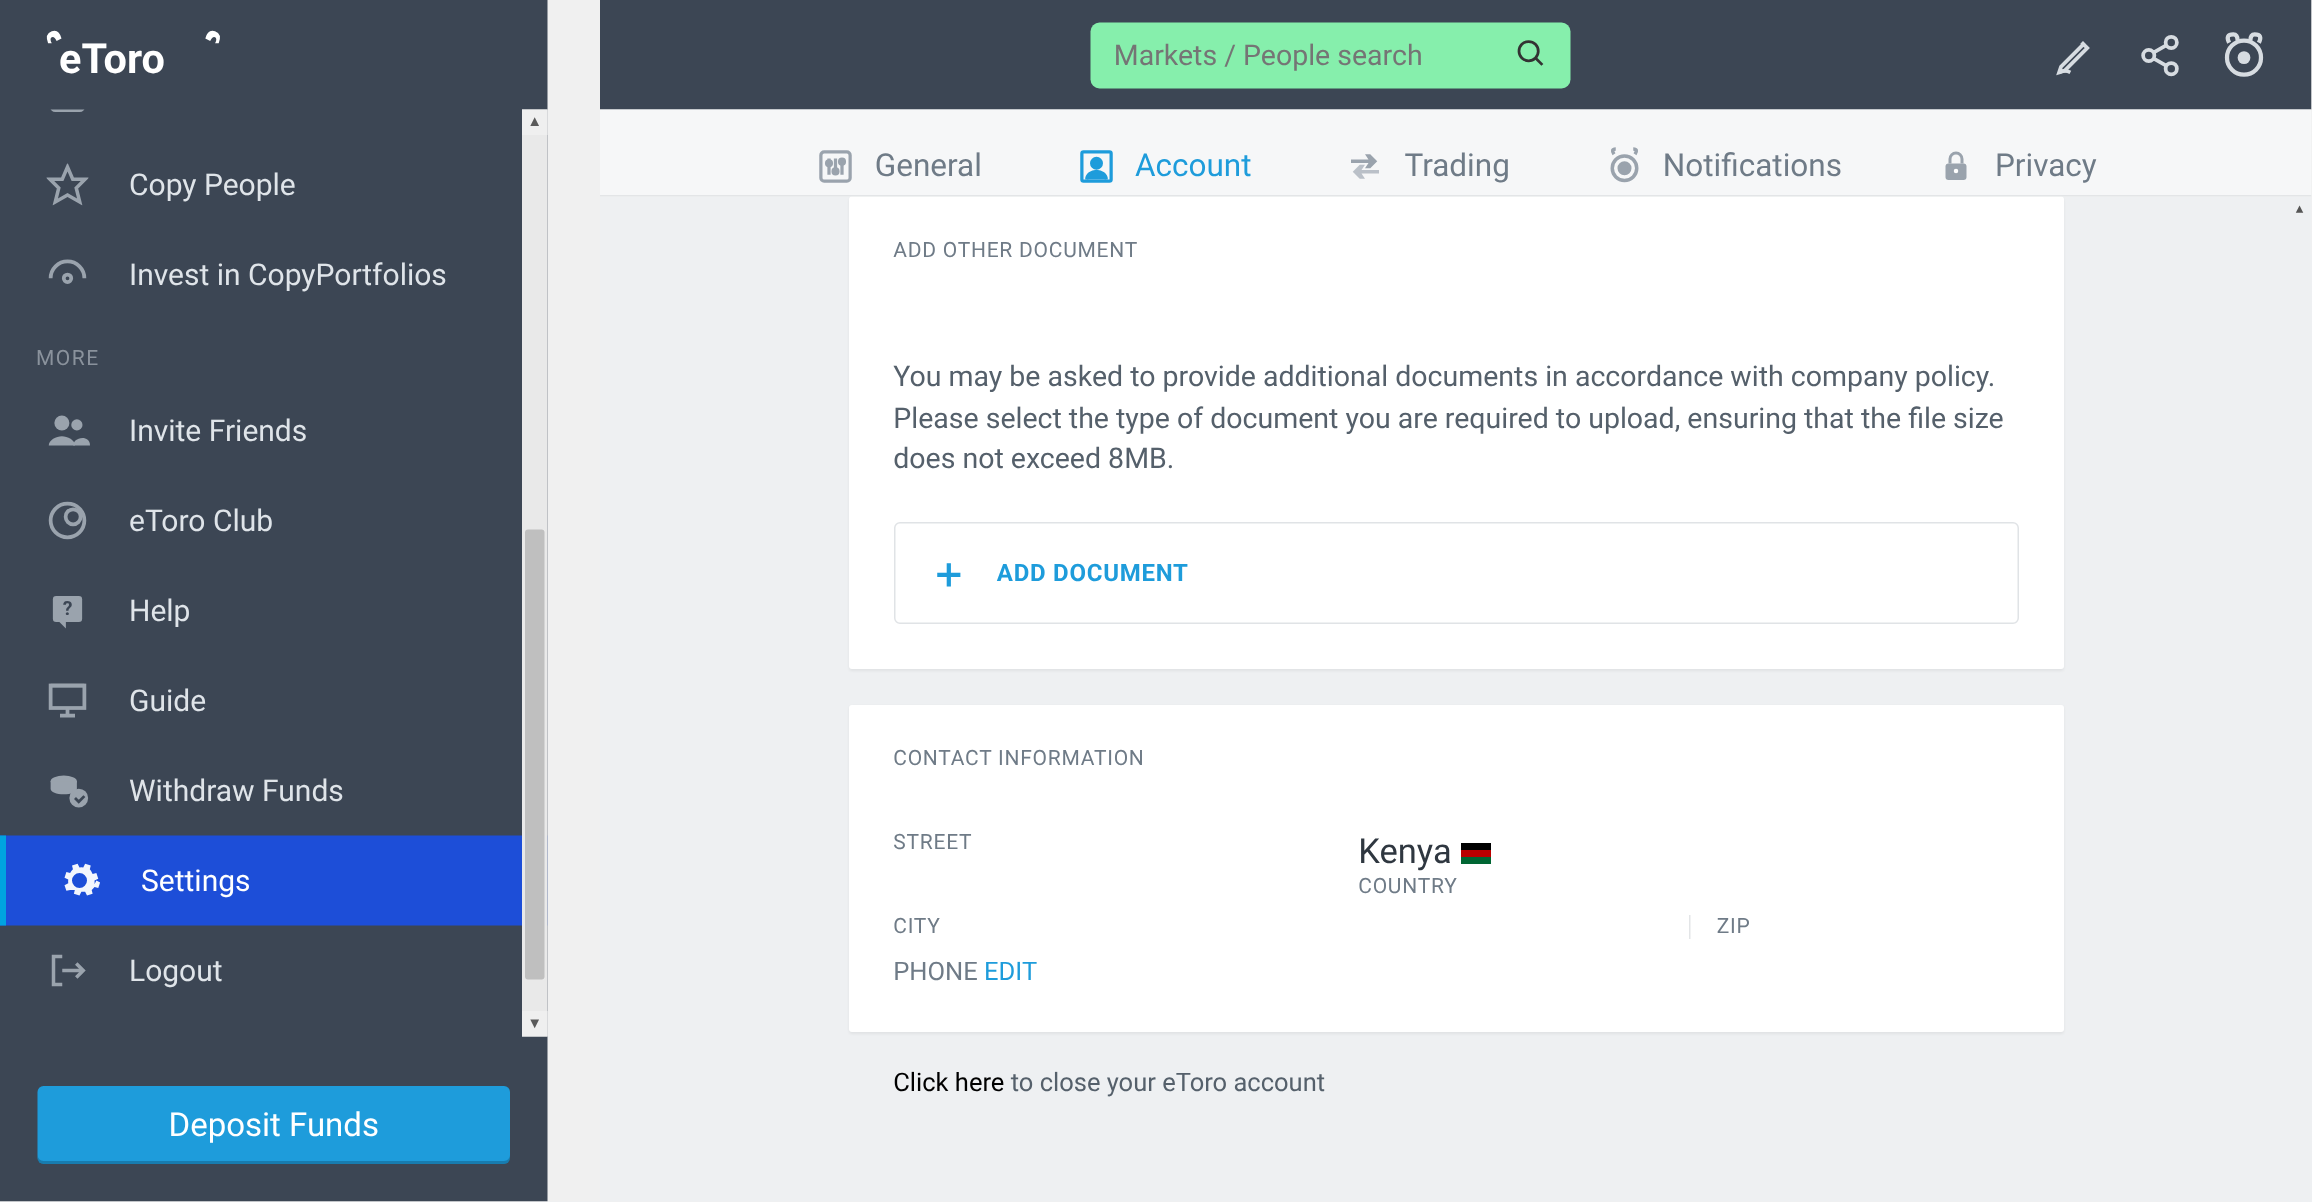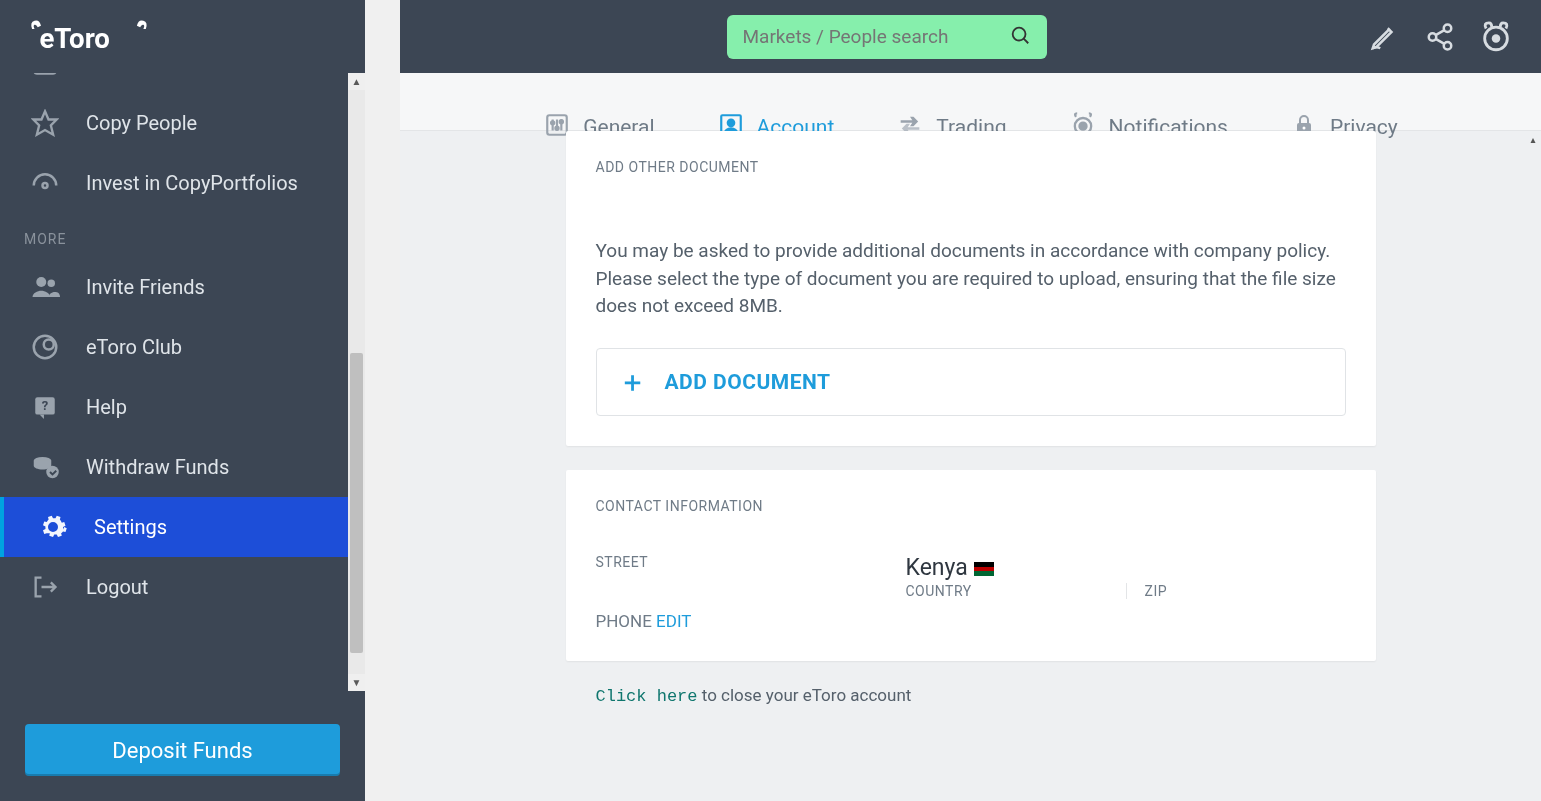--- a/index.html
+++ b/index.html
@@ -26,50 +26,50 @@
 
 .main { flex:1; display:flex; flex-direction:column; background:#eef0f2; }
 .topbar { height:73px; background:#3c4654; display:flex; align-items:center; padding:0 28px; gap:22px; }
 .spacer { flex:1; }
 .search { width:320px; height:44px; background:#86efac; border-radius:6px; display:flex; align-items:center; padding:0 16px; }
 .search input { flex:1; border:none; outline:none; font-size:19px; color:#6f7b87; background:transparent; }
 .top-ico { width:34px; height:34px; color:#d7dce1; cursor:pointer; display:flex; align-items:center; justify-content:center; }
 
 
 .tabs { height:58px; background:#f6f7f8; border-bottom:1px solid #e3e5e7; display:flex; align-items:center; justify-content:center; gap:62px; }
-.tab { display:flex; align-items:flex-end; gap:12px; font-size:21px; color:#6f7b87; cursor:pointer; height:100%; position:relative;margin-top:18px; }
+.tab { display:flex; align-items:center; gap:12px; font-size:21px; color:#6f7b87; cursor:pointer; height:100%; position:relative;margin-top:18px; }
 .tab .tico { width:28px; height:28px; display:flex; align-items:center; justify-content:center; }
 .tab.active { color:#1e9cdb; }
 .tab.active .tico { color:#1e9cdb; }
 .tab.active::after { content:""; position:absolute; left:-28px; right:-28px; bottom:-1px; height:3px; background:#1e9cdb; }
 
 
 .content { flex:1; overflow:auto; padding:0 0 30px 0; position:relative; }
 .content-inner { width:810px; margin:0 auto; }
 .card { background:#fff; border-radius:2px; box-shadow:0 1px 2px rgba(0,0,0,.06); margin-bottom:24px; padding:28px 30px 30px 30px; }
 .card-title { font-size:14px; letter-spacing:.5px; color:#6f7b87; margin-bottom:22px; }
 .desc { font-size:19px; color:#55606b; line-height:1.45; margin-bottom:28px; }
 .add-doc { border:1px solid #e0e3e6; border-radius:4px; height:68px; display:flex; align-items:center; gap:18px; padding:0 22px; cursor:pointer; }
 .add-doc .plus { color:#1e9cdb; font-size:28px; font-weight:bold; }
-.add-doc .lbl { color:#1e9cdb; font-size:21px; font-weight:700; letter-spacing:.5px; }
+.add-doc .lbl { color:#1e9cdb; font-size:16px; font-weight:700; letter-spacing:.5px; }
 
 .contact-grid { display:grid; grid-template-columns:310px 220px 1fr; row-gap:8px; }
 .field { }
 .flabel { font-size:14px; letter-spacing:.5px; color:#6f7b87; }
 .fval { font-size:23px; color:#2f3740; margin-bottom:2px; }
 .street { grid-column:1; }
 .country { grid-column:2; }
 .zip { grid-column:3; padding-left:18px; border-left:1px solid #e3e5e7; }
 .city { grid-column:1; }
 .phone { grid-column:1; margin-top:12px; font-size:17px; color:#6f7b87; }
 .phone a { color:#1e9cdb; text-decoration:none; }
 .flag { display:inline-block; width:20px; height:14px; background:linear-gradient(to bottom,#000 0 33%,#b00 33% 66%,#063 66% 100%); margin-left:6px; vertical-align:middle; }
 
 .close-line { font-size:17px; color:#55606b; padding-left:30px; }
-.close-line a { color:#0f766e; text-decoration:none;font-family:Liberation Mono, monospace; }
+.close-line a { color:#000000; text-decoration:none; }
 
 .vscroll { position:absolute; right:0; top:0; bottom:0; width:16px; }
 .vscroll .arrow { width:16px; height:16px; display:flex; align-items:center; justify-content:center; font-size:10px; color:#555; }
 </style>
 </head>
 <body>
 
 
 
 <div class="app">
@@ -134,20 +134,29 @@
       </div>
       <div class="side-item">
         <span class="ico">
             <svg width="26" height="26" viewBox="0 0 24 24" fill="currentColor">
               <rect x="3" y="3" width="18" height="16" rx="2"></rect>
               <path d="M7 19l4 4v-4" fill="currentColor"></path>
               <text x="12" y="15" font-size="12" fill="#3c4654" text-anchor="middle" font-weight="bold">?</text>
             </svg>
           </span>
         <span>Help</span>
+      </div>
+      <div class="side-item">
+        <span class="ico">
+            <svg width="30" height="30" viewBox="0 0 24 24" fill="none" stroke="currentColor" stroke-width="2">
+              <rect x="3" y="4" width="18" height="12"></rect>
+              <path d="M12 16v4M8 20h8M3 4h18"></path>
+            </svg>
+          </span>
+        <span>Guide</span>
       </div>
       <div class="side-item">
         <span class="ico">
             <svg width="30" height="30" viewBox="0 0 24 24" fill="currentColor">
               <ellipse cx="10" cy="7" rx="7" ry="3"></ellipse>
               <path d="M3 7v4c0 1.7 3.1 3 7 3s7-1.3 7-3V7"></path>
               <circle cx="18" cy="16" r="5" fill="currentColor"></circle>
               <path d="M16 16l2 2 3-3" stroke="#3c4654" stroke-width="1.5" fill="none"></path>
             </svg>
           </span>
@@ -289,20 +298,23 @@
             <div class="field street">
               <div class="flabel">STREET</div>
             </div>
             <div class="field country" style="grid-row:1/3">
               <div class="fval"><span>Kenya</span><span class="flag"></span></div>
               <div class="flabel">COUNTRY</div>
             </div>
             <div class="field zip" style="grid-row:1/3;align-self:end">
               <div class="flabel">ZIP</div>
             </div>
+            <div class="field city" style="margin-top:32px">
+              <div class="flabel">CITY</div>
+            </div>
           </div>
           <div class="phone">
             <span>PHONE</span>
             <a href="#">EDIT</a>
           </div>
         </div>
 
         <div class="close-line">
           <a href="#">Click here</a><span> to close your eToro account</span>
         </div>

